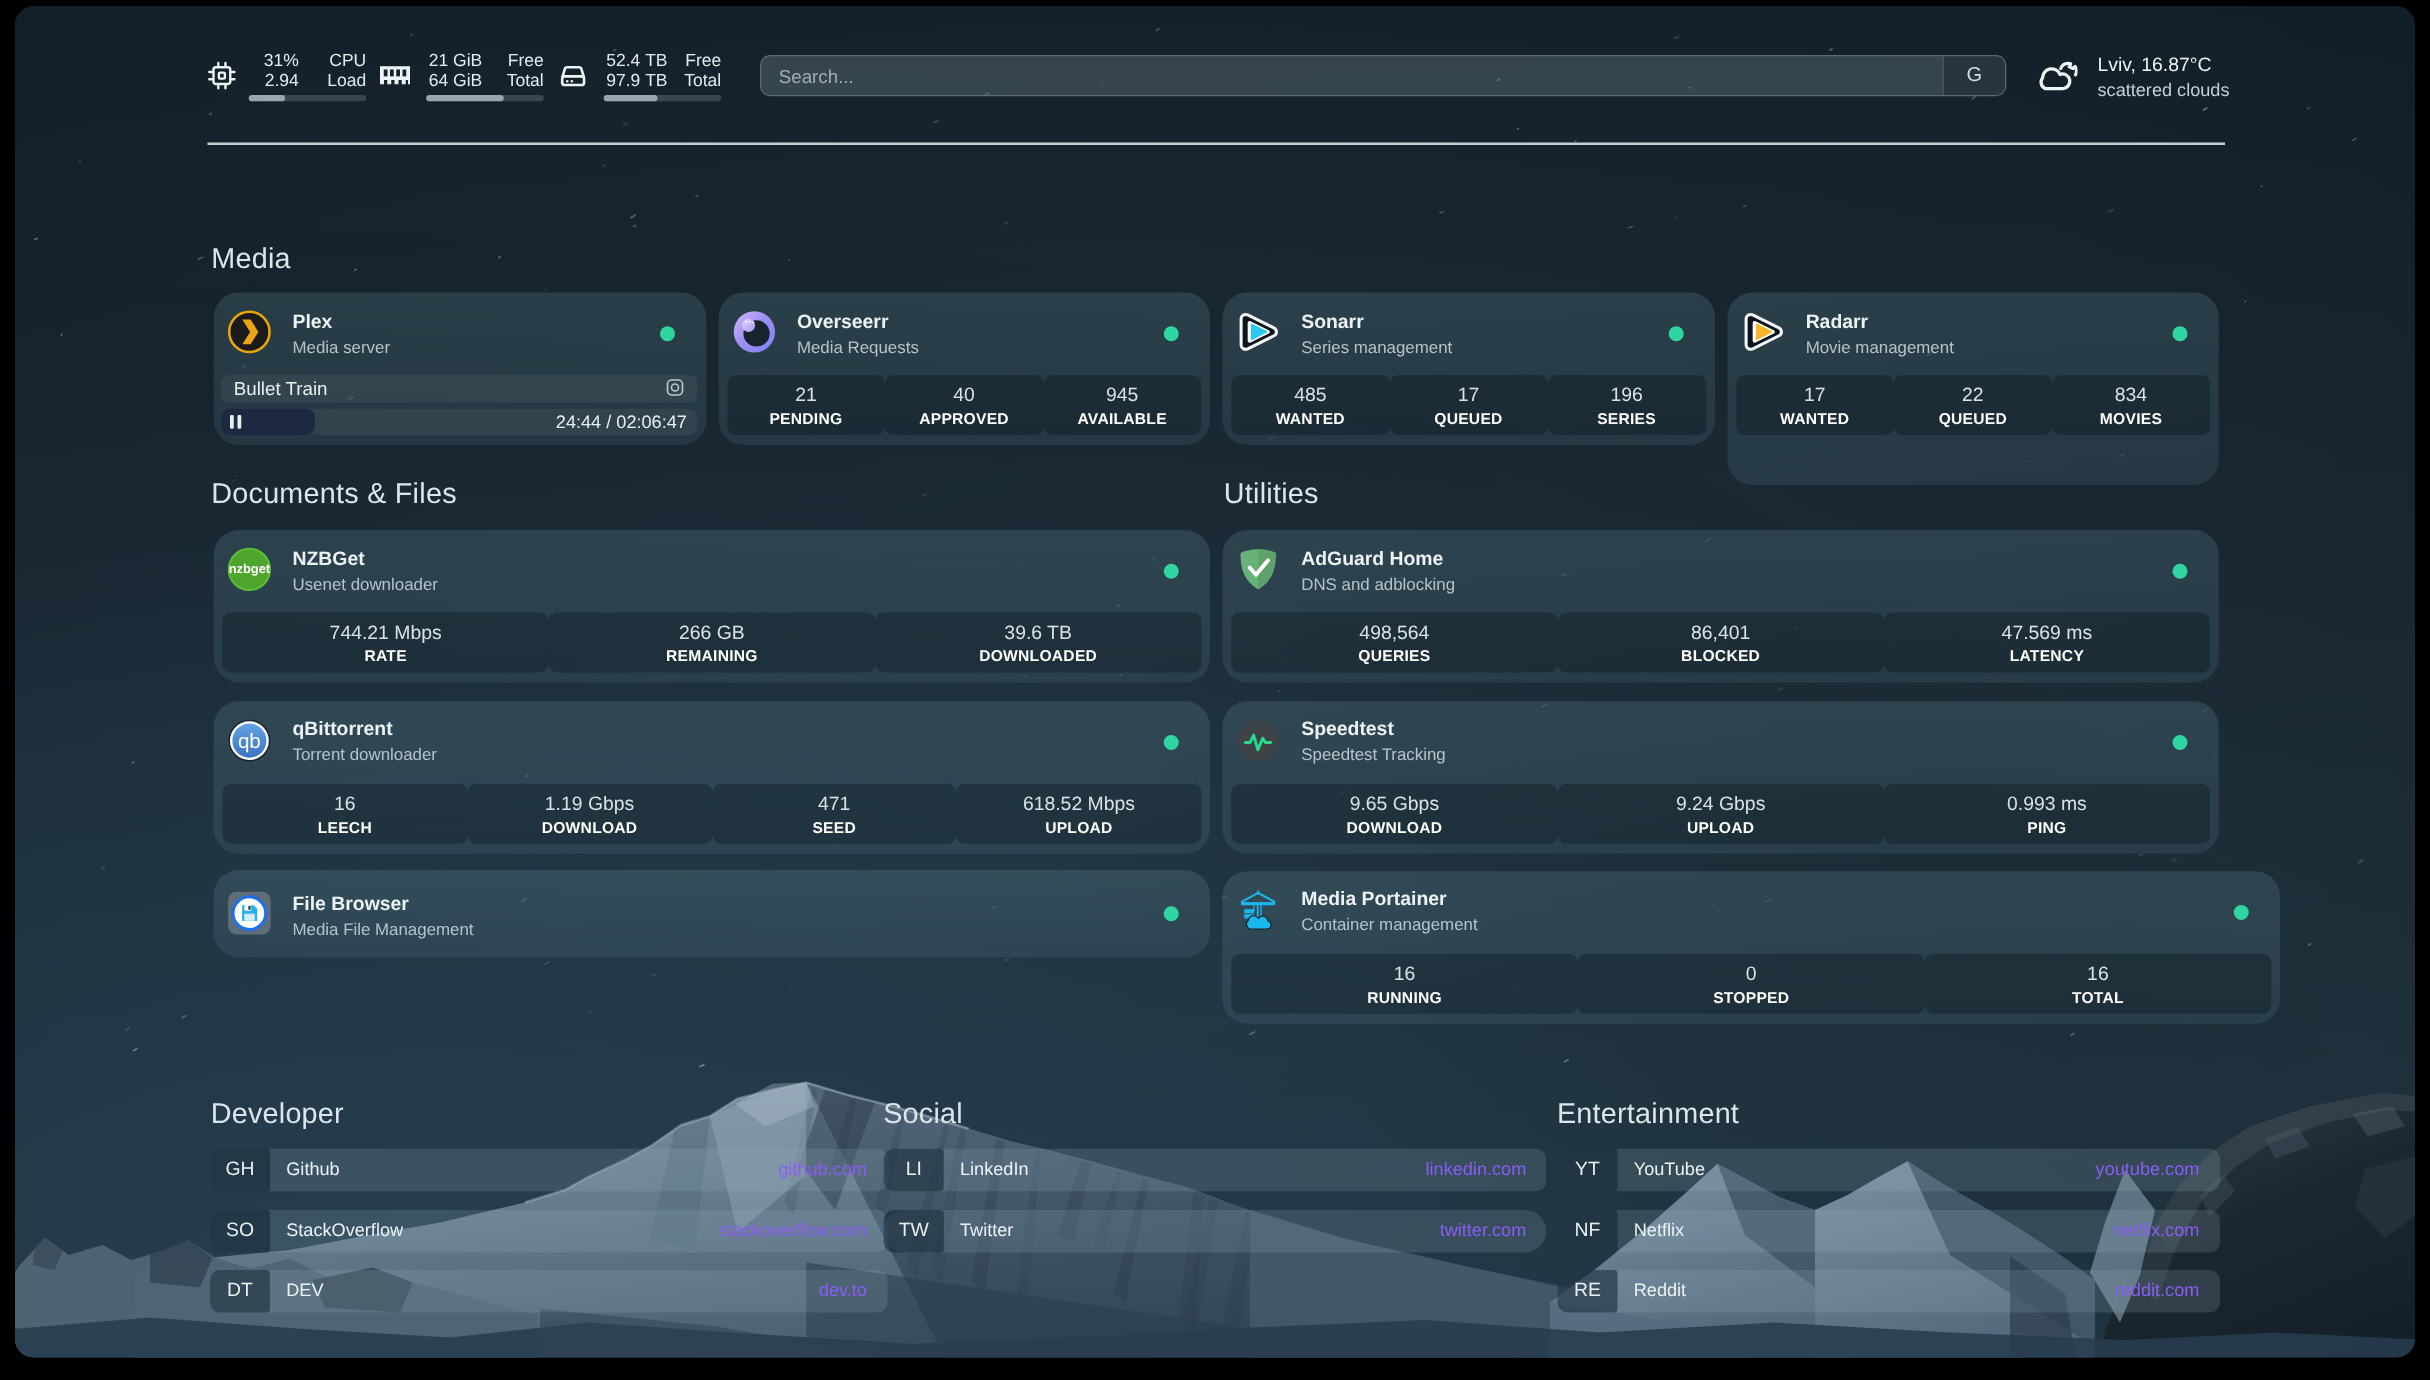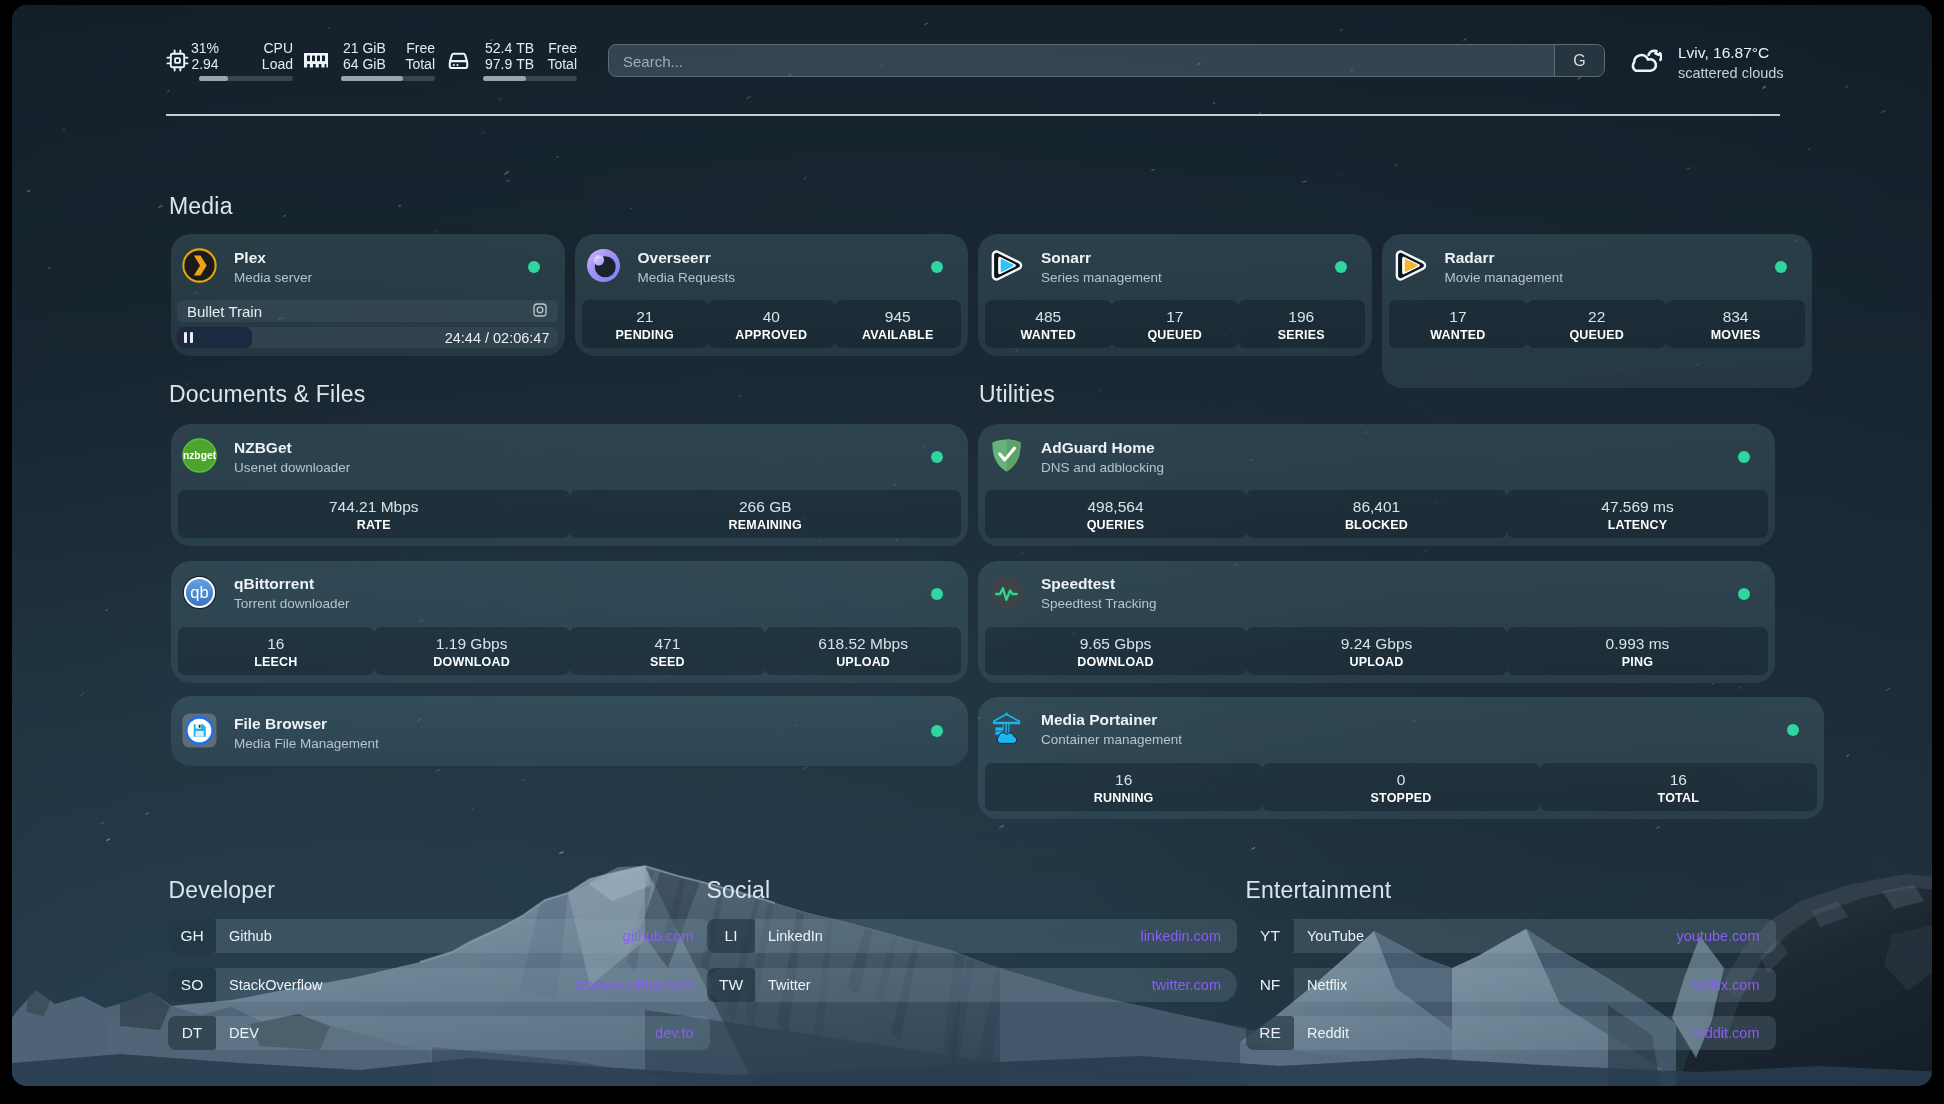--- a/index.html
+++ b/index.html
@@ -262,21 +262,21 @@
 <rect x="4" y="4.6" width="3" height="5.5" fill="#15222e"></rect>
 <rect x="9" y="4.6" width="3" height="5.5" fill="#15222e"></rect>
 <rect x="14" y="4.6" width="3" height="5.5" fill="#15222e"></rect>
 <rect x="19" y="4.6" width="3" height="5.5" fill="#15222e"></rect>
 </svg>
 <svg class="abs" style="left:434px;top:43px" width="25" height="25" viewBox="0 0 24 24" fill="none" stroke="#eef4f7" stroke-width="2" stroke-linecap="round" stroke-linejoin="round">
 <path d="M3.8 13 5.6 7c.25-.85 1-1.45 1.9-1.45h9c.9 0 1.65.6 1.9 1.45l1.8 6"></path>
 <rect x="3.6" y="12.6" width="16.8" height="6.6" rx="2"></rect>
 <path d="M7.5 16.3h0.01M11 16.3h0.01"></path>
 </svg>
-<div class="restxt abs" style="left:179px;top:35px;text-align:center">31%<br>2.94</div>
+<div class="restxt abs" style="left:199px;top:35px;text-align:right">31%<br>2.94</div>
 <div class="restxt abs" style="left:189px;top:35px;width:92px;text-align:right">CPU<br>Load</div>
 <div class="resbar" style="left:187px;top:71px;width:94px;">
       <i style="width:31%"></i>
     </div>
 <div class="restxt abs" style="left:331px;top:35px;text-align:left">21&nbsp;GiB<br>64&nbsp;GiB</div>
 <div class="restxt abs" style="left:331px;top:35px;width:92px;text-align:right">Free<br>Total</div>
 <div class="resbar" style="left:329px;top:71px;width:94px;">
       <i style="width:66%"></i>
     </div>
 <div class="restxt abs" style="left:473px;top:35px;text-align:left">52.4&nbsp;TB<br>97.9&nbsp;TB</div>
@@ -376,21 +376,21 @@
         <div class="stat">
           <div class="v">17</div>
           <div class="l">QUEUED</div>
         </div>
         <div class="stat">
           <div class="v">196</div>
           <div class="l">SERIES</div>
         </div>
       </div>
     </div>
-<div class="card" style="left:1369.5px;top:229.4px;width:393.5px;height:154px;padding-left:37px;">
+<div class="card" style="left:1369.5px;top:229.4px;width:393.5px;height:154px;">
       <svg class="svc-icon" viewBox="0 0 36 36">
 <path d="M9.4 4.1 31 14.8c2.7 1.35 2.7 5.05 0 6.4L9.4 31.9c-2.5 1.25-5.4-.55-5.4-3.2V7.3c0-2.65 2.9-4.45 5.4-3.2z" fill="#0d141c" stroke="#f4f7f9" stroke-width="2.5"></path>
 <path d="M11.7 9.2 26.8 16.6c1.1.55 1.1 2.25 0 2.8L11.7 26.8c-1.05.52-2.3-.27-2.3-1.4V10.6c0-1.13 1.25-1.92 2.3-1.4z" fill="#fff"></path>
 <path d="M13.2 11.4 25 17.2c.55.27.55 1.05 0 1.32L13.2 24.6c-.55.27-1.15-.12-1.15-.72V12.1c0-.6.6-.98 1.15-.7z" fill="#f8b62c"></path>
 </svg>
       <div class="svc-title">Radarr</div>
       <div class="svc-sub">Movie management</div>
       <div class="dot"></div>
       <div class="stats">
         <div class="stat">
@@ -419,20 +419,24 @@
       <div class="svc-sub">Usenet downloader</div>
       <div class="dot"></div>
       <div class="stats">
         <div class="stat">
           <div class="v">744.21 Mbps</div>
           <div class="l">RATE</div>
         </div>
         <div class="stat">
           <div class="v">266 GB</div>
           <div class="l">REMAINING</div>
+        </div>
+        <div class="stat">
+          <div class="v">39.6 TB</div>
+          <div class="l">DOWNLOADED</div>
         </div>
       </div>
     </div>
 <div class="card" style="left:966px;top:419px;width:797px;height:122px;">
       <svg class="svc-icon" viewBox="0 0 36 36">
 <path d="M18 1.5c5 0 10.5 1 14.5 3 0 10-1.2 22-14.5 30C4.7 26.5 3.5 14.5 3.5 4.5c4-2 9.5-3 14.5-3z" fill="#67b279"></path>
 <path d="M18 1.5c5 0 10.5 1 14.5 3 0 10-1.2 22-14.5 30z" fill="#5da26b"></path>
 <path d="M11 16.5l5.2 6 10-12" fill="none" stroke="#fff" stroke-width="3.2" stroke-linecap="round" stroke-linejoin="round"></path>
 </svg>
       <div class="svc-title">AdGuard Home</div>

